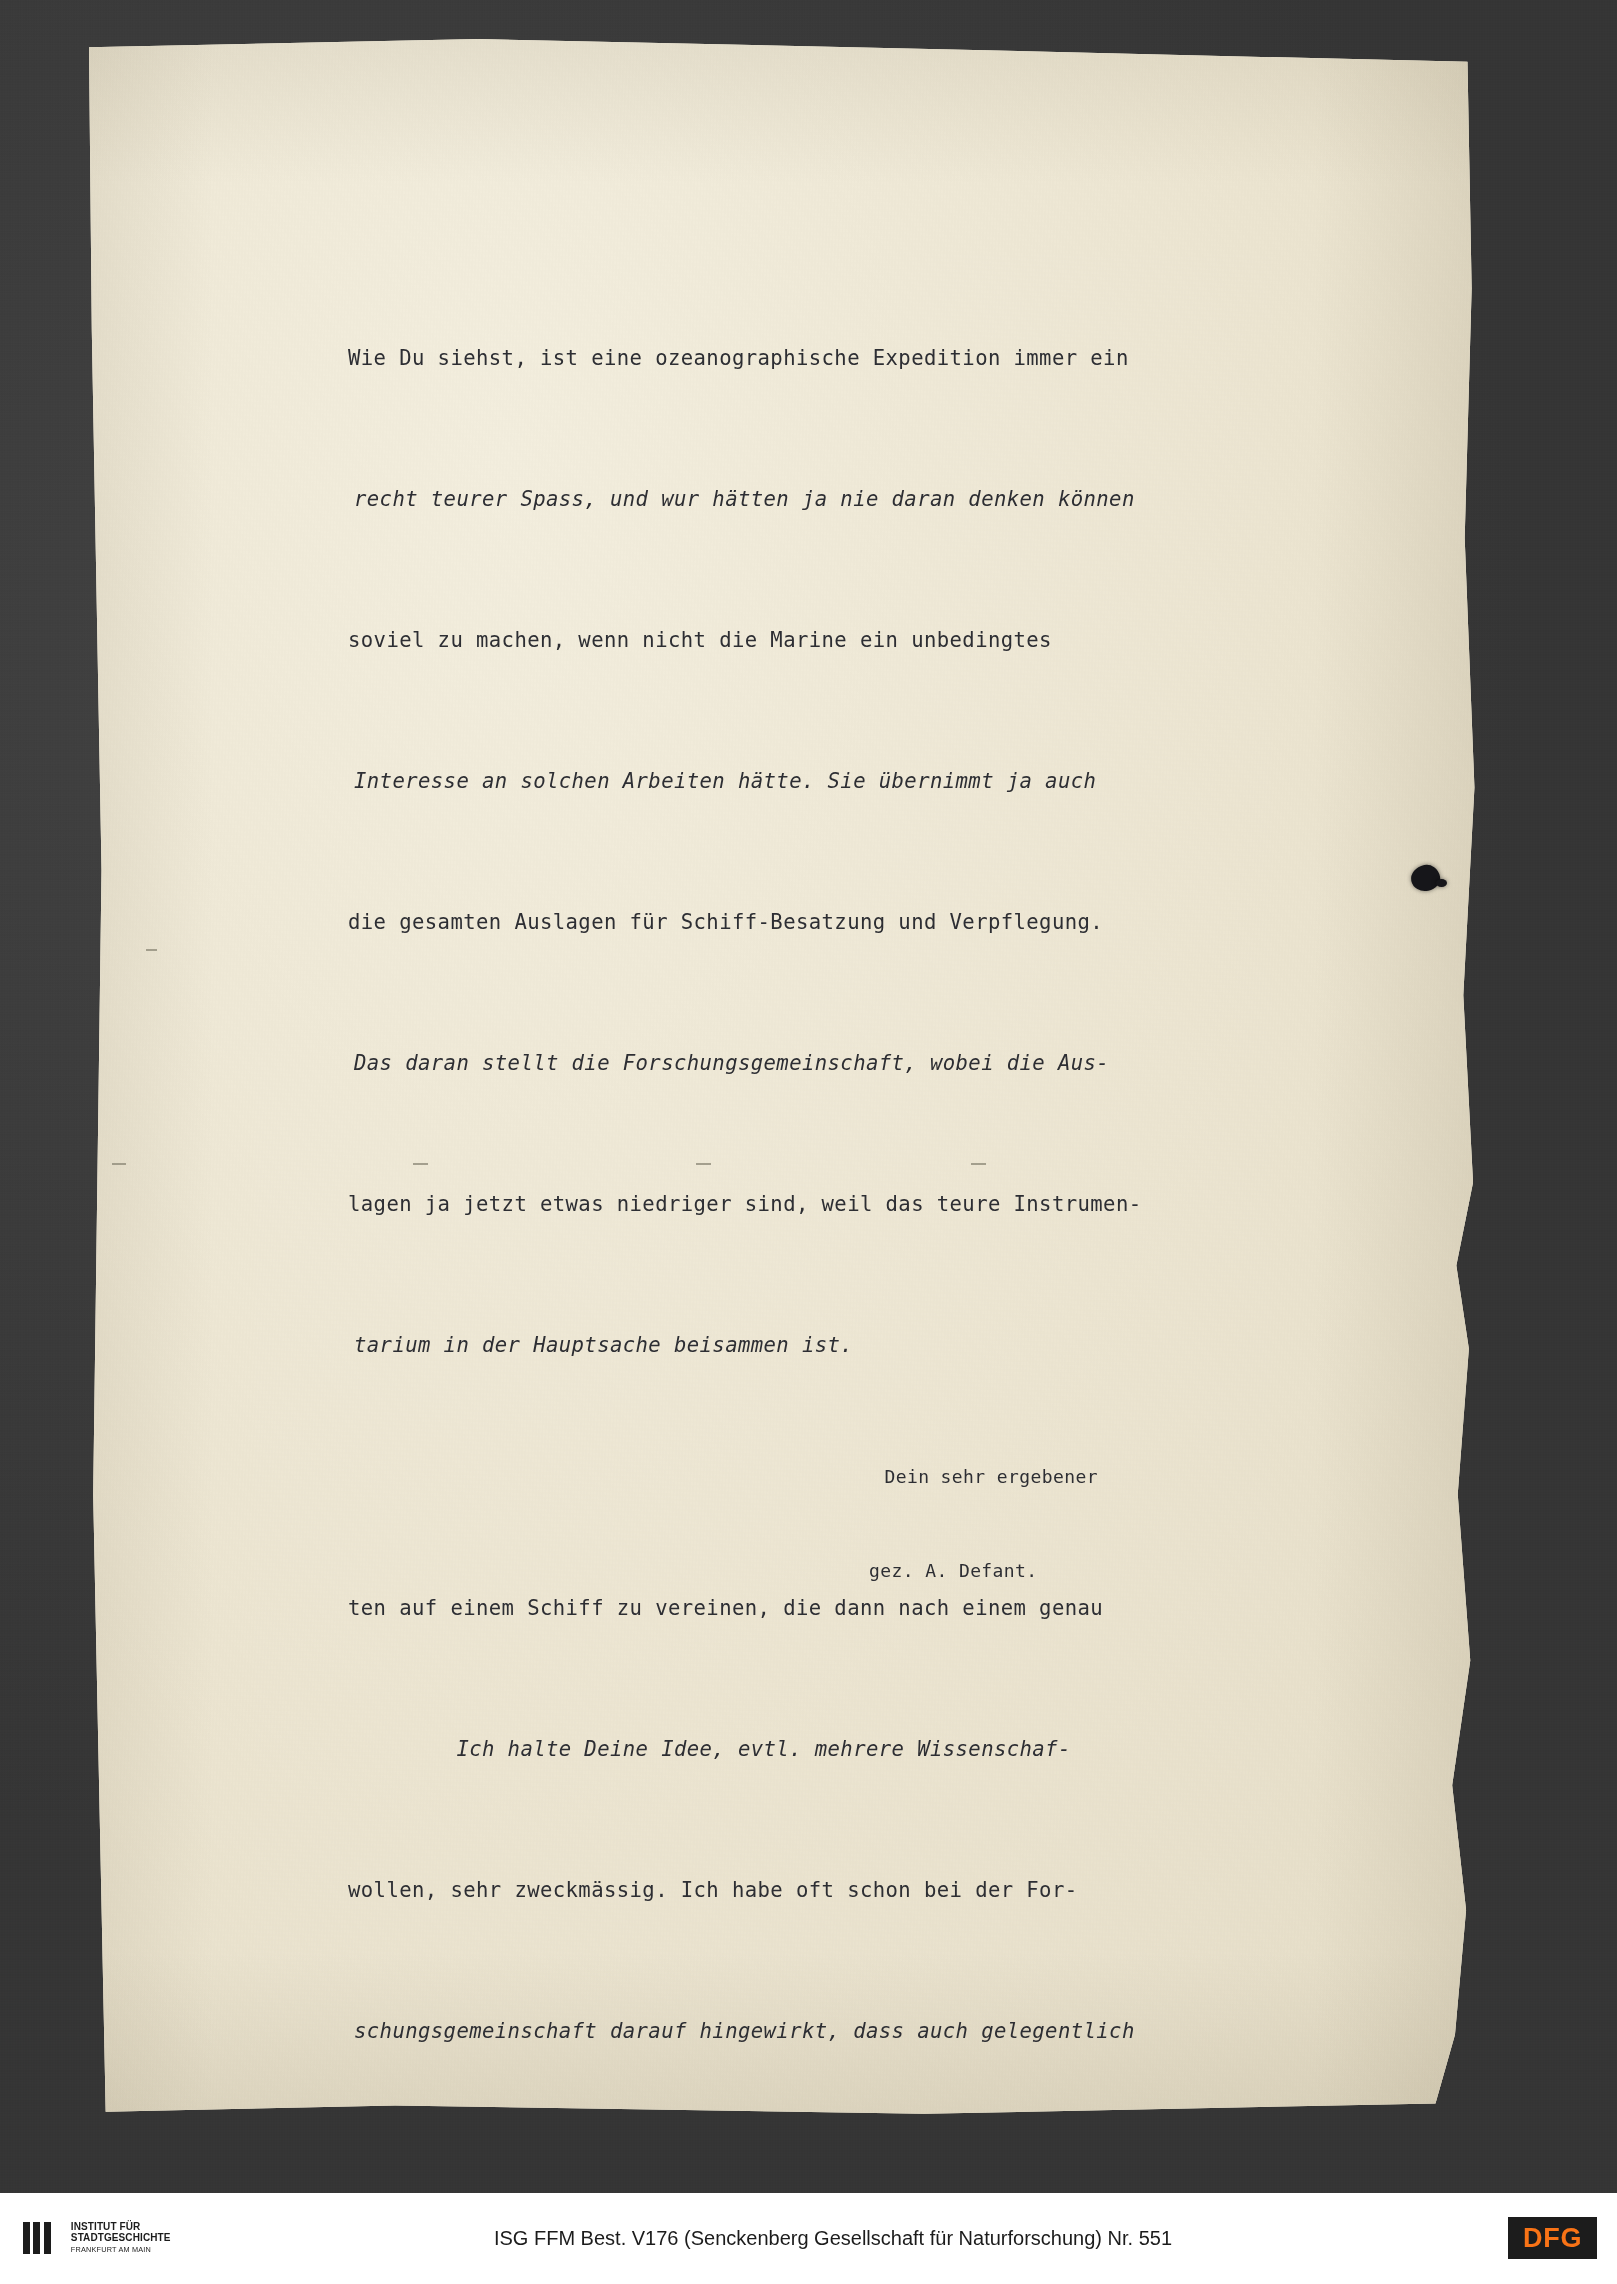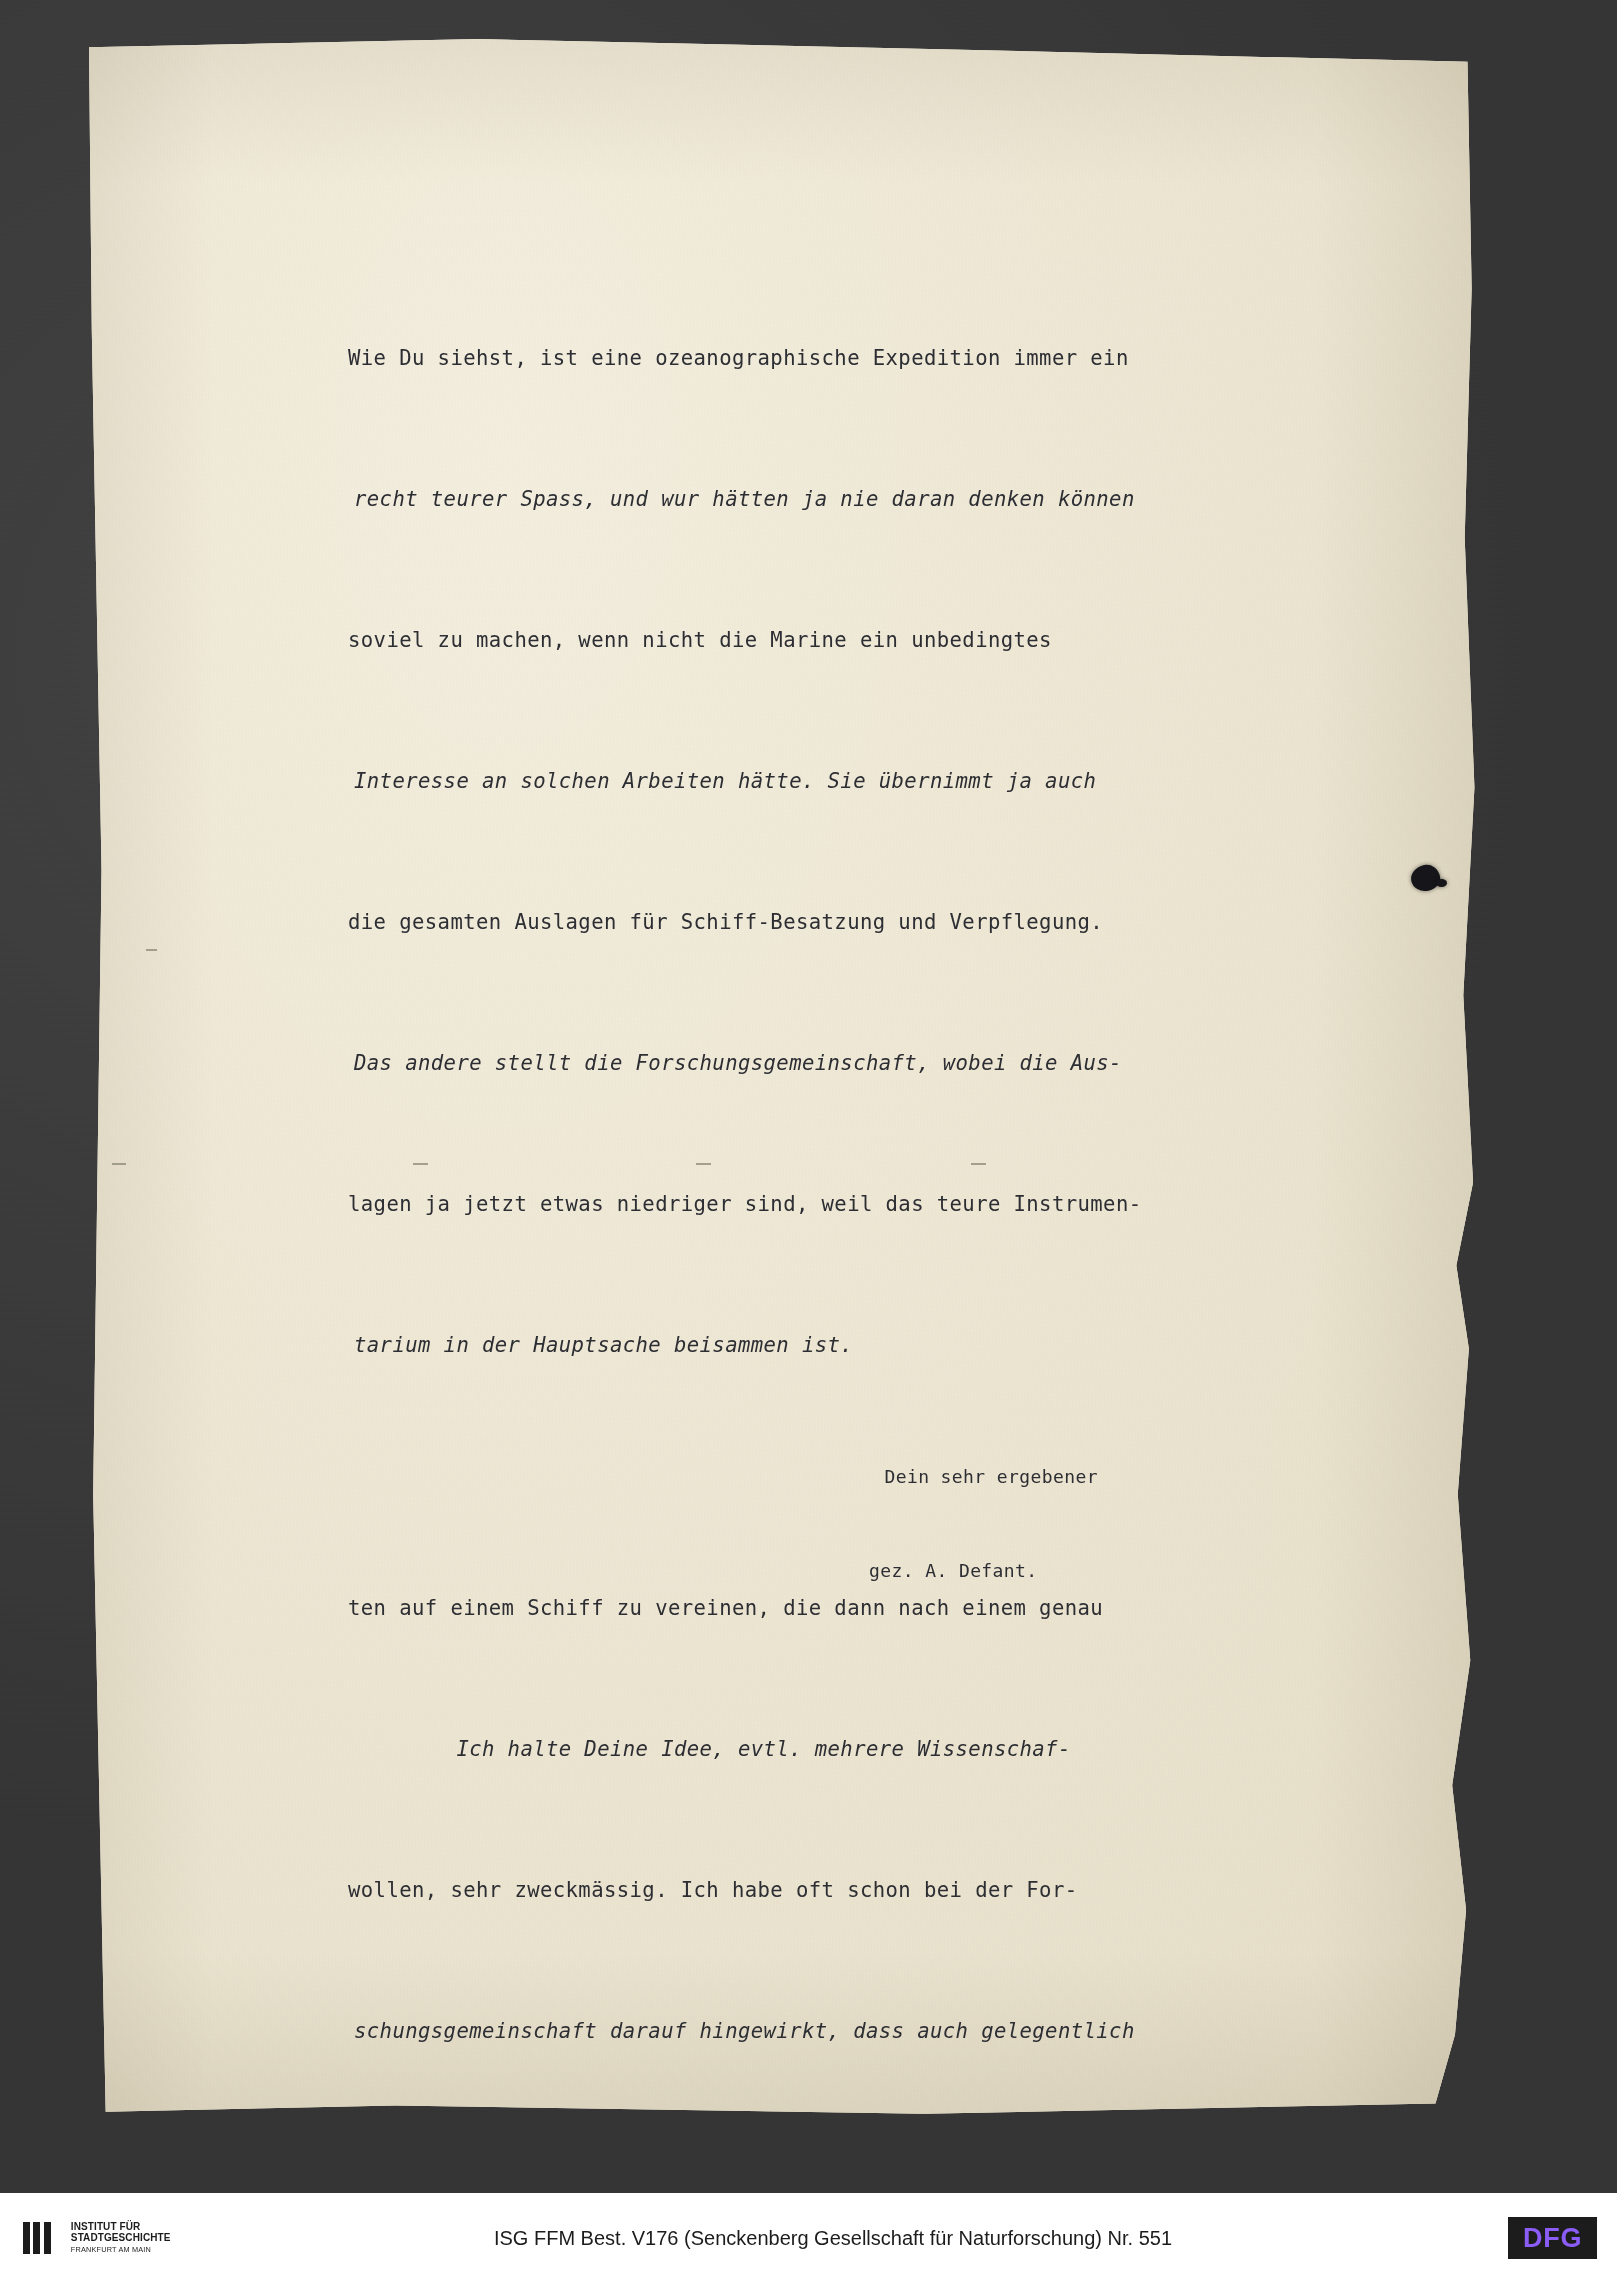--- a/index.html
+++ b/index.html
@@ -243,21 +243,21 @@
     color: #1c1c1c;
     padding-left: 24px;
   }
   #dfg-logo {
     position: absolute;
     right: 21px;
     top: 24px;
     height: 42px;
     padding: 0 14.6px;
     background: #1c1c1c;
-    color: #8b5cf6;
+    color: #f97316;
     font-family: "Liberation Sans", sans-serif;
     font-weight: bold;
     font-size: 27px;
     letter-spacing: 0.8px;
     display: flex;
     align-items: center;
     justify-content: center;
   }
 </style>
 </head>
@@ -276,21 +276,21 @@
     <div class="tick" style="left:607px; top:1124px; width:14.6px; height:2.4px;"></div>
     <div class="tick" style="left:882px; top:1124px; width:14.6px; height:2.4px;"></div>
 
     <div id="typescript">
       <p class="para">
         <span class="line">Wie Du siehst, ist eine ozeanographische Expedition immer ein</span>
         <span class="line">recht teurer Spass, und wur hätten ja nie daran denken können</span>
         <span class="line">soviel zu machen, wenn nicht die Marine ein unbedingtes</span>
         <span class="line">Interesse an solchen Arbeiten hätte. Sie übernimmt ja auch</span>
         <span class="line">die gesamten Auslagen für Schiff-Besatzung und Verpflegung.</span>
-        <span class="line">Das andere stellt die Forschungsgemeinschaft, wobei die Aus-</span>
+        <span class="line">Das daran stellt die Forschungsgemeinschaft, wobei die Aus-</span>
         <span class="line">lagen ja jetzt etwas niedriger sind, weil das teure Instrumen-</span>
         <span class="line">tarium in der Hauptsache beisammen ist.</span>
       </p>
       <p class="para indent">
         <span class="line">ten auf einem Schiff zu vereinen, die dann nach einem genau</span>
         <span class="line">        Ich halte Deine Idee, evtl. mehrere Wissenschaf-</span>
         <span class="line">wollen, sehr zweckmässig. Ich habe oft schon bei der For-</span>
         <span class="line">schungsgemeinschaft darauf hingewirkt, dass auch gelegentlich</span>
         
         

